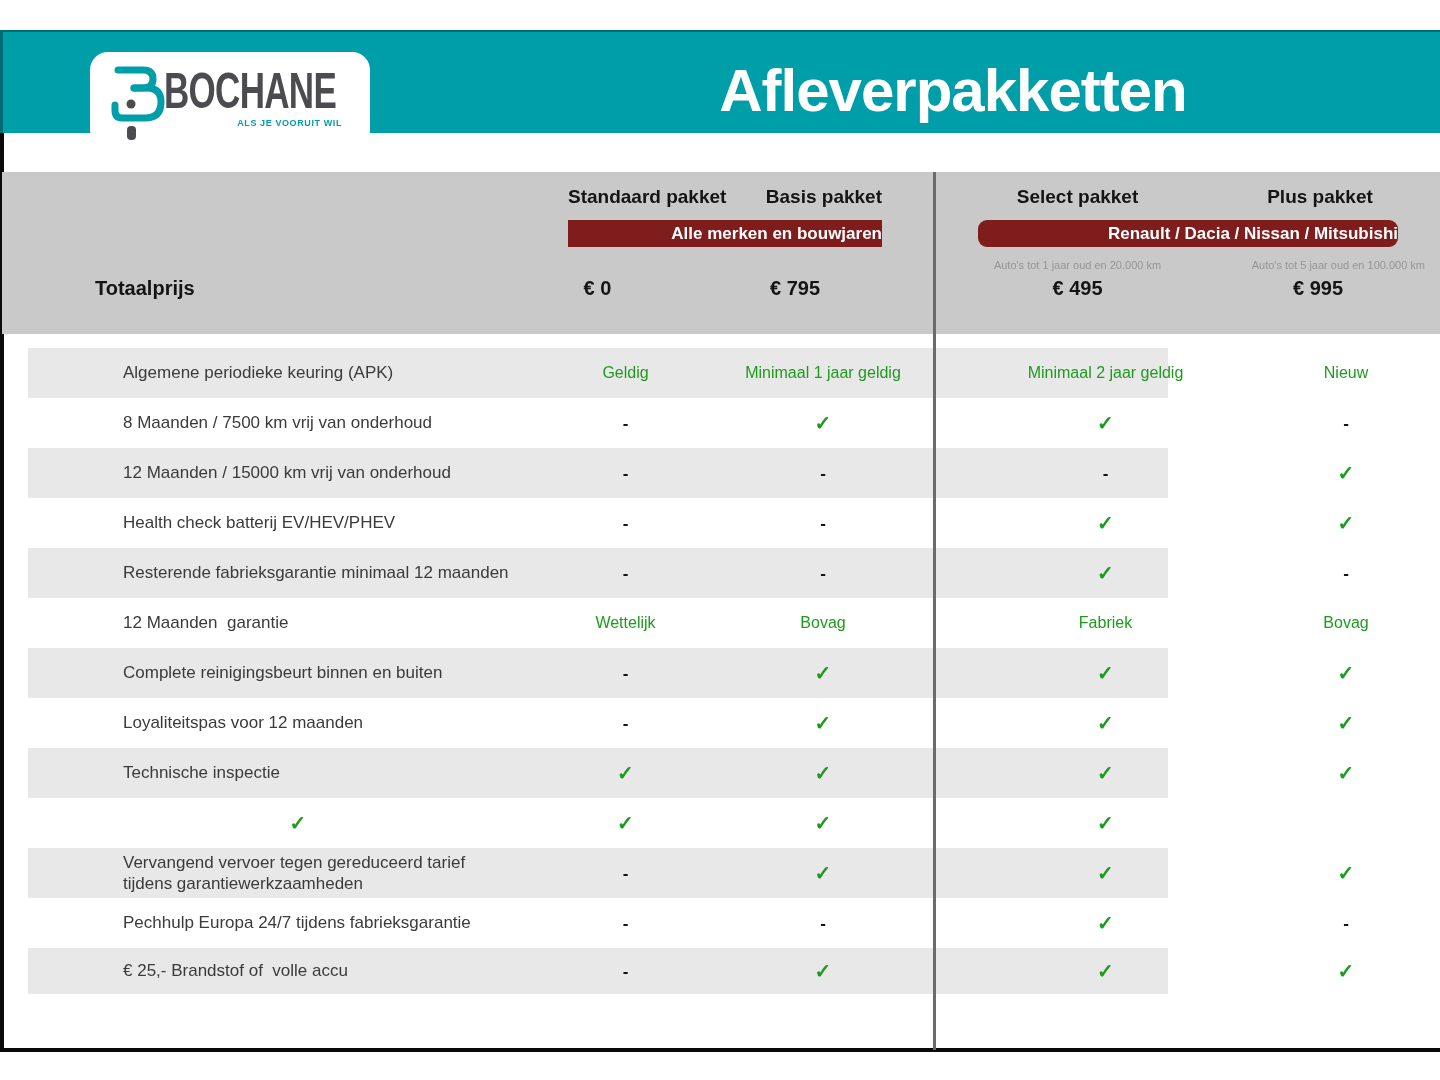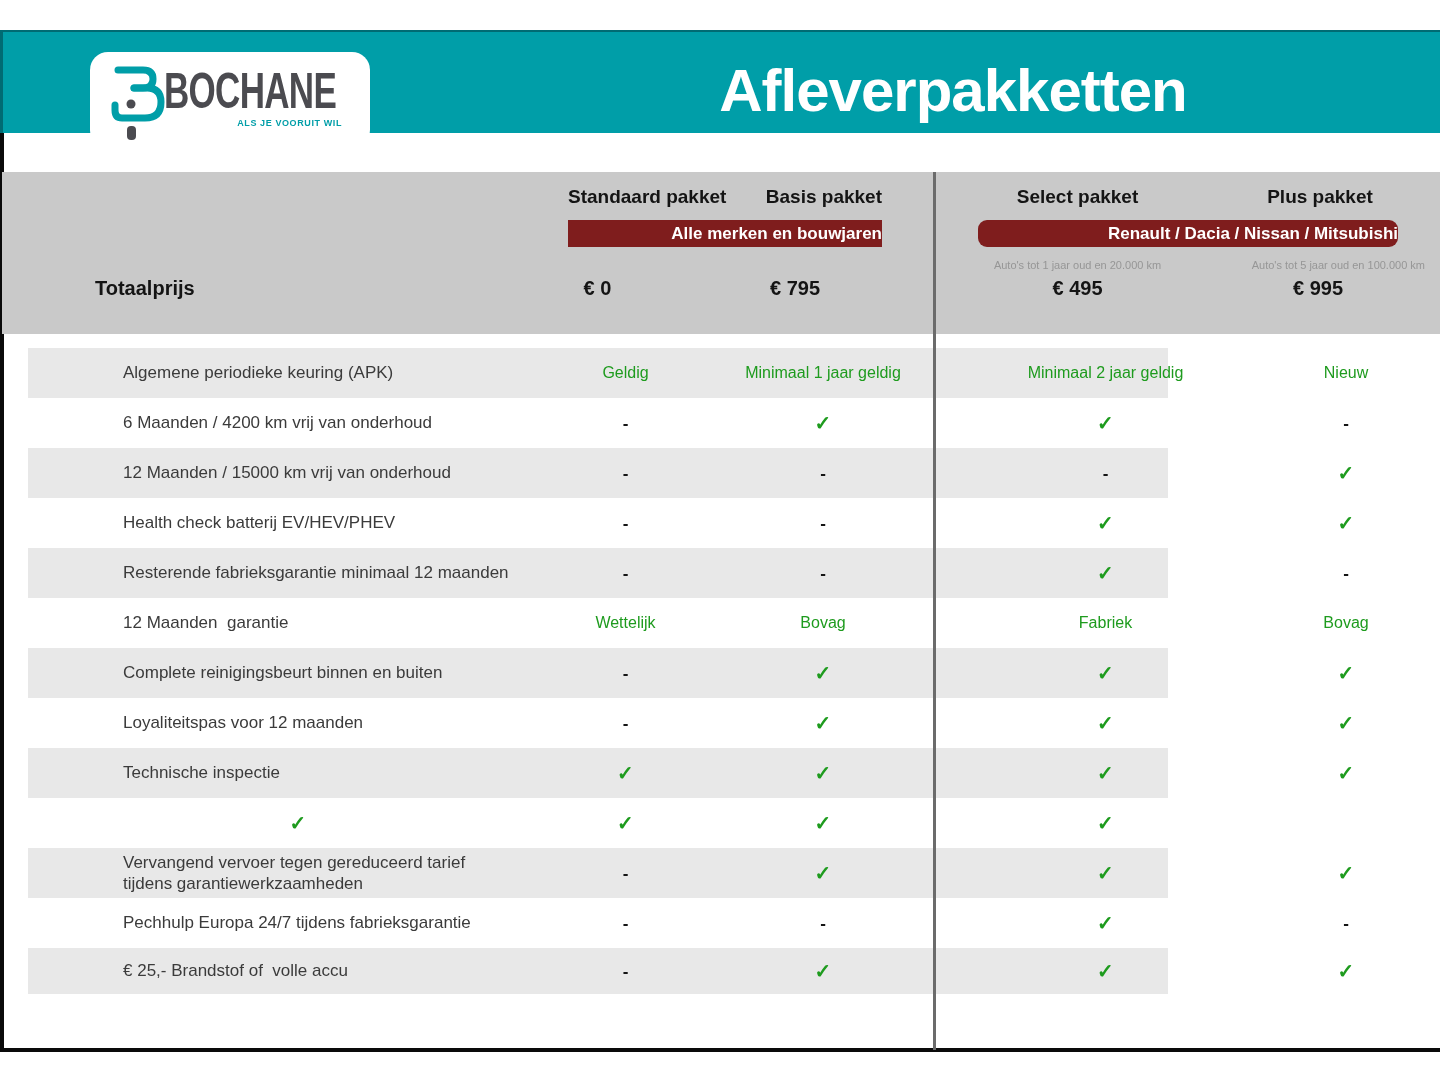--- a/index.html
+++ b/index.html
@@ -131,21 +131,21 @@
 
   <div class="feature-table">
       <div class="row gray">
         <div class="label">Algemene periodieke keuring (APK)</div>
         <div class="cell"><span class="green-text">Geldig</span></div>
         <div class="cell"><span class="green-text">Minimaal 1 jaar geldig</span></div>
         <div class="cell"><span class="green-text">Minimaal 2 jaar geldig</span></div>
         <div class="cell"><span class="green-text">Nieuw</span></div>
       </div>
       <div class="row white">
-        <div class="label">6 Maanden / 4200 km vrij van onderhoud</div>
+        <div class="label">8 Maanden / 7500 km vrij van onderhoud</div>
         <div class="cell"><span class="dash">-</span></div>
         <div class="cell"><span class="check">✓</span></div>
         <div class="cell"><span class="check">✓</span></div>
         <div class="cell"><span class="dash">-</span></div>
       </div>
       <div class="row gray">
         <div class="label">12 Maanden / 15000 km vrij van onderhoud</div>
         <div class="cell"><span class="dash">-</span></div>
         <div class="cell"><span class="dash">-</span></div>
         <div class="cell"><span class="dash">-</span></div>

